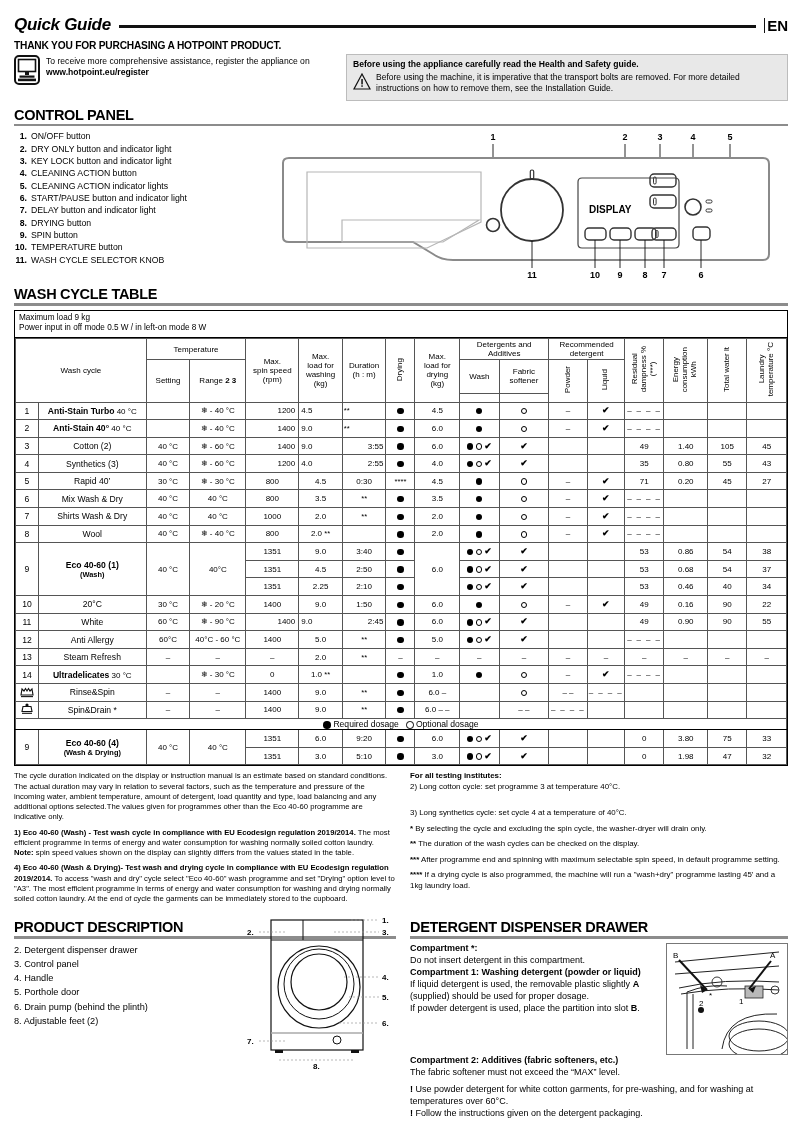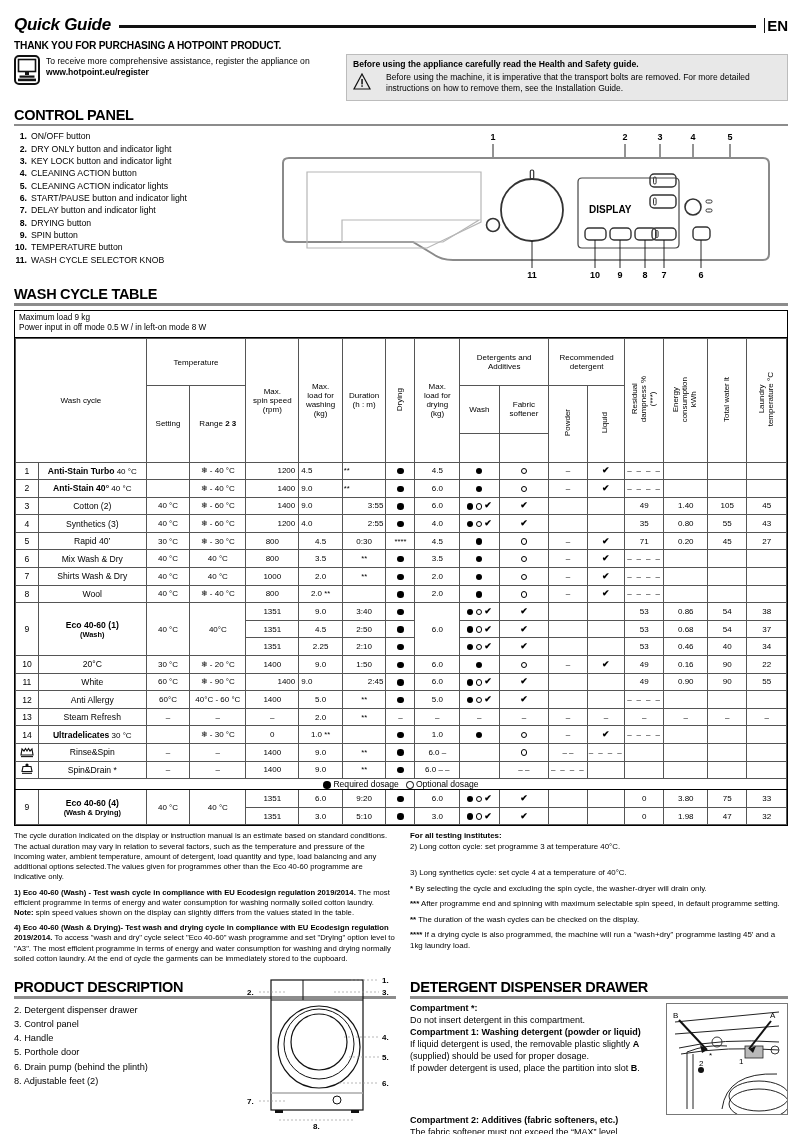--- a/index.html
+++ b/index.html
@@ -25,41 +25,41 @@
 
   .top-cols { display:flex; gap:10px; margin-top:3px; }
   .top-left { width:322px; display:flex; gap:6px; }
   .pc-icon { width:26px; height:30px; flex:none; margin-top:1px; }
   .pc-icon svg { display:block; }
   .reg-text { font-size:8.6px; line-height:1.32; padding-top:2px; }
   .reg-text b { font-weight:bold; }
 
   .top-right { flex:1; background:#e8e8e8; border:1px solid #bcbcbc; padding:4px 6px 5px 6px; }
   .tr-title { font-size:8.6px; font-weight:bold; margin-bottom:3px; }
-  .tr-body { display:flex; gap:15px; }
+  .tr-body { display:flex; gap:5px; }
   .warn-ico { width:18px; height:17px; flex:none; margin-top:1px; }
   .tr-p { font-size:8.5px; line-height:1.34; }
 
   
   .sec-h { font-size:14.5px; font-weight:bold; letter-spacing:-0.3px; margin-top:6px; }
   .sec-rule { height:2.5px; background:#8c8c8c; margin-top:1px; margin-bottom:4px; }
 
   
   .cp-wrap { display:flex; }
   .cp-list { width:250px; }
   .cp-item { display:flex; font-size:8.7px; line-height:1.42; }
   .cp-num { width:17px; text-align:right; font-weight:bold; padding-right:4px; flex:none; }
   .cp-panel { flex:1; position:relative; height:150px; }
 
   
   .wct { margin-top:2px; border:1.4px solid #000; }
   .wct-top { border-bottom:1.2px solid #000; padding:2px 4px 3px 4px; font-size:8.2px; line-height:1.3; }
   table.cyc { border-collapse:collapse; width:100%; font-size:8px; table-layout:fixed; }
   table.cyc td, table.cyc th { border:0.8px solid #555; padding:0; text-align:center; vertical-align:middle; font-weight:normal; }
-  table.cyc th { font-size:8px; line-height:1.14; padding:14px 1px; }
+  table.cyc th { font-size:8px; line-height:1.14; padding:1px 1px; }
   .vlab { writing-mode:vertical-rl; transform:rotate(180deg); white-space:nowrap; line-height:1.12; margin:0 auto; padding:2px 0; }
   .cyc tr.datarow td { height:17.6px; }
   .cname { font-weight:bold; font-size:8.6px; }
   .cnum { font-weight:bold; font-size:8.6px; }
   .sm { font-size:7.6px; }
   .dot { display:inline-block; width:6.4px; height:6.4px; border-radius:50%; background:#000; vertical-align:middle; }
   .ring { display:inline-block; width:6.4px; height:6.4px; border-radius:50%; border:1.2px solid #000; background:#fff; vertical-align:middle; }
   .chk { font-size:9px; font-weight:bold; line-height:1; }
   .dash4 { letter-spacing:1.4px; }
   .legend-row td { text-align:left; padding:2px 4px; font-size:8.6px; }
@@ -728,22 +728,22 @@
     <div class="notes-l">
       <p>The cycle duration indicated on the display or instruction manual is an estimate based on standard conditions. The actual duration may vary in relation to several factors, such as the temperature and pressure of the incoming water, ambient temperature, amount of detergent, load quantity and type, load balancing and any additional options selected.The values given for programmes other than the Eco 40-60 programme are indicative only.</p>
       <p><b>1) Eco 40-60 (Wash) - Test wash cycle in compliance with EU Ecodesign regulation 2019/2014.</b><span> The most efficient programme in terms of energy and water consumption for washing normally soiled cotton laundry.</span><br><b>Note:</b><span> spin speed values shown on the display can slightly differs from the values stated in the table.</span></p>
       <p><b>4) Eco 40-60 (Wash &amp; Drying)-  Test wash and drying cycle in compliance with EU Ecodesign regulation 2019/2014.</b><span> To access "wash and dry" cycle select  "Eco 40-60" wash programme and set "Drying" option level to "A3". The most efficient programme in terms of energy and water consumption for washing and drying normally soiled cotton laundry. At the end of cycle the garments can be immediately stored to the cupboard.</span></p>
     </div>
     <div class="notes-r">
       <p style="margin-bottom:0"><b>For all testing institutes:</b></p>
       <p style="margin-bottom:16px">2)  Long cotton cycle: set programme 3 at temperature 40°C.</p>
       <p>3)  Long synthetics cycle: set cycle 4 at a temperature of 40°C.</p>
       <p><b>*</b><span> By selecting the        cycle and excluding the spin cycle, the washer-dryer will drain only.</span></p>
+      <p><b>**</b><span> The duration of the wash cycles can be checked on the display.</span></p>
       <p><b>***</b><span> After programme end and spinning with maximum selectable spin speed, in default programme setting.</span></p>
-      <p><b>**</b><span> The duration of the wash cycles can be checked on the display.</span></p>
       <p><b>****</b><span> If a drying cycle is also programmed, the machine will run a "wash+dry" programme lasting 45’ and a 1kg laundry load.</span></p>
     </div>
   </div>
 
   <div class="bot">
     <div class="bot-l">
       <div class="sec-h">PRODUCT DESCRIPTION</div>
       <div class="sec-rule"></div>
       <div class="pd-list">
         <div>2. Detergent dispenser drawer</div>

